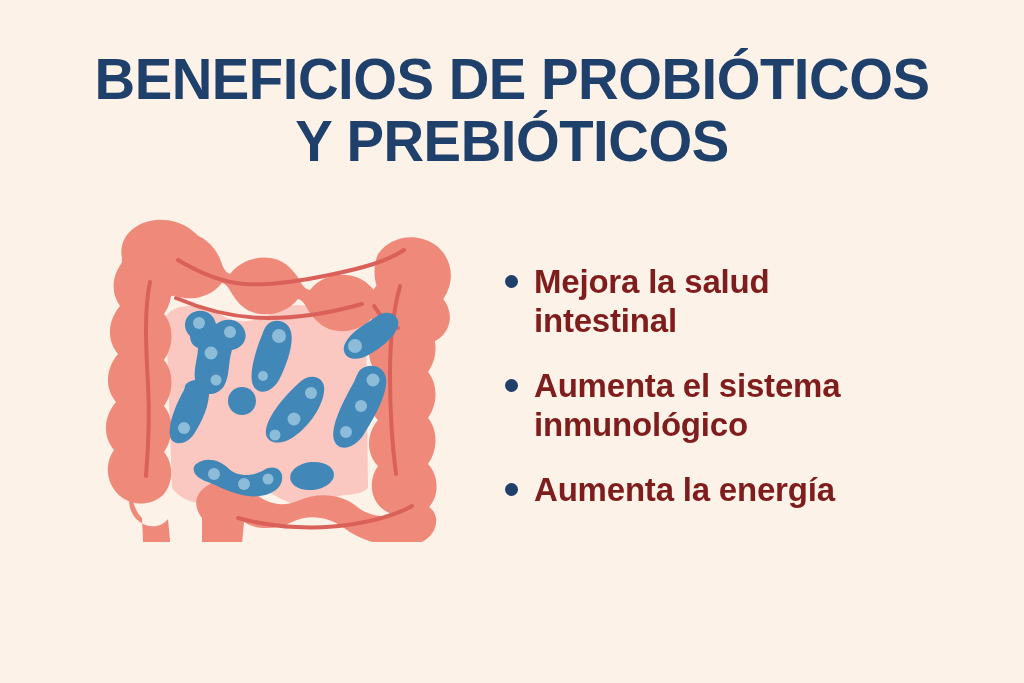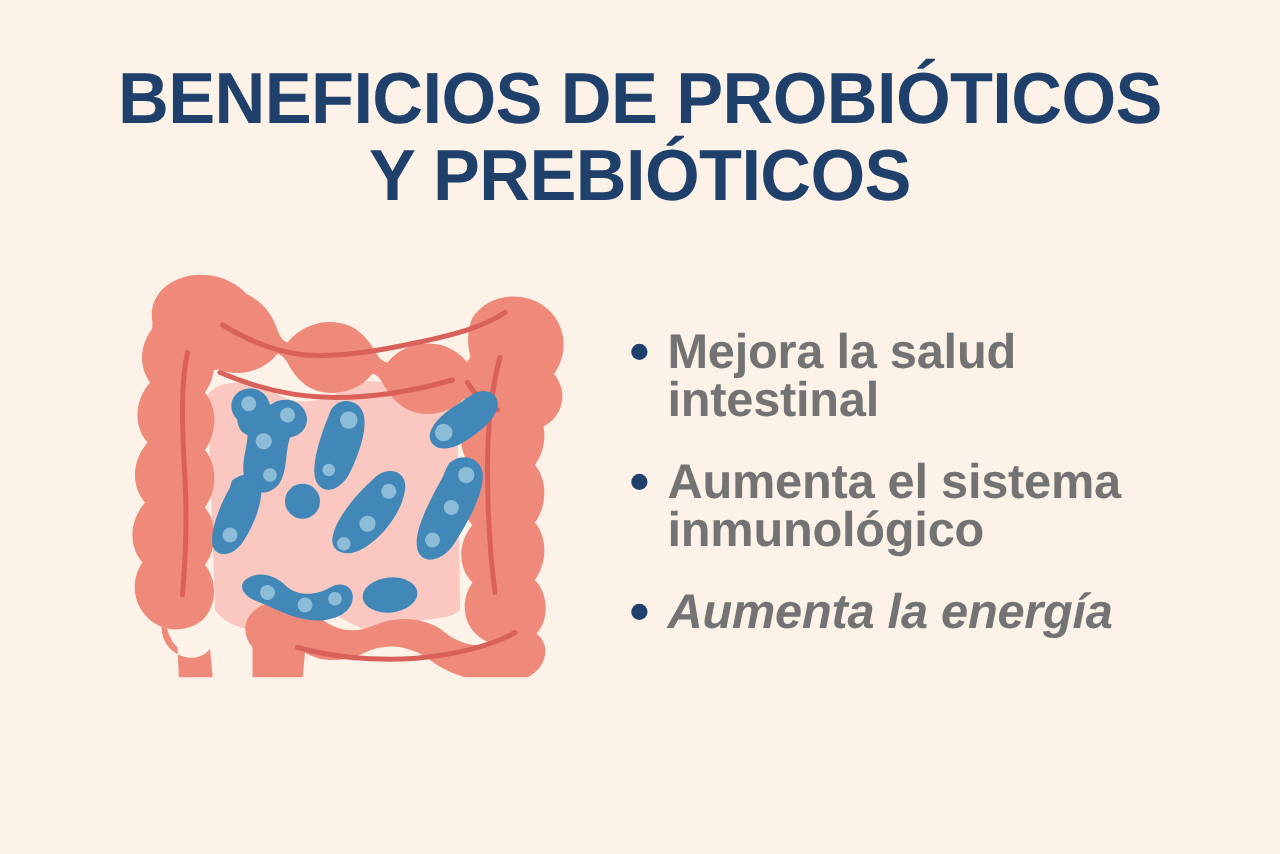--- a/index.html
+++ b/index.html
@@ -57,35 +57,35 @@
     left: 505px;
     top: 262px;
     width: 430px;
   }
   .benefit-item {
     position: relative;
     display: flex;
     align-items: flex-start;
     margin-bottom: 26px;
   }
-  .benefit-item:last-child { margin-bottom: 0; font-style: italic; }
+  .benefit-item:last-child { margin-bottom: 0; }
   .bullet-dot {
     flex: 0 0 auto;
     width: 13px;
     height: 13px;
     border-radius: 50%;
     background: #20406c;
     margin-top: 13px;
     margin-right: 16px;
   }
   .benefit-text {
-    color: #737373;
+    color: #7f1d1d;
     font-family: "Liberation Sans", sans-serif;
     font-weight: bold;
-    font-size: 39px;
+    font-size: 33px;
     line-height: 39px;
     letter-spacing: -0.2px;
     max-width: 370px;
   }
 </style>
 </head>
 <body>
 
 <div id="page">
 

